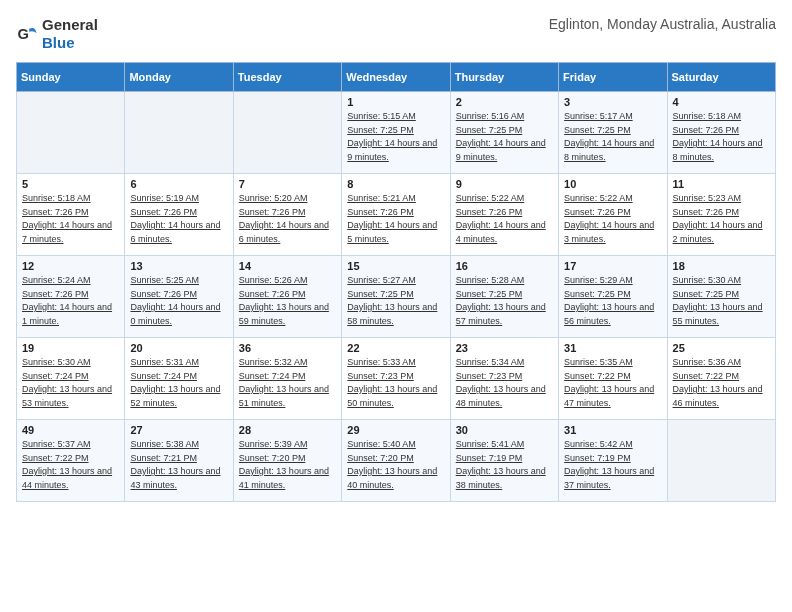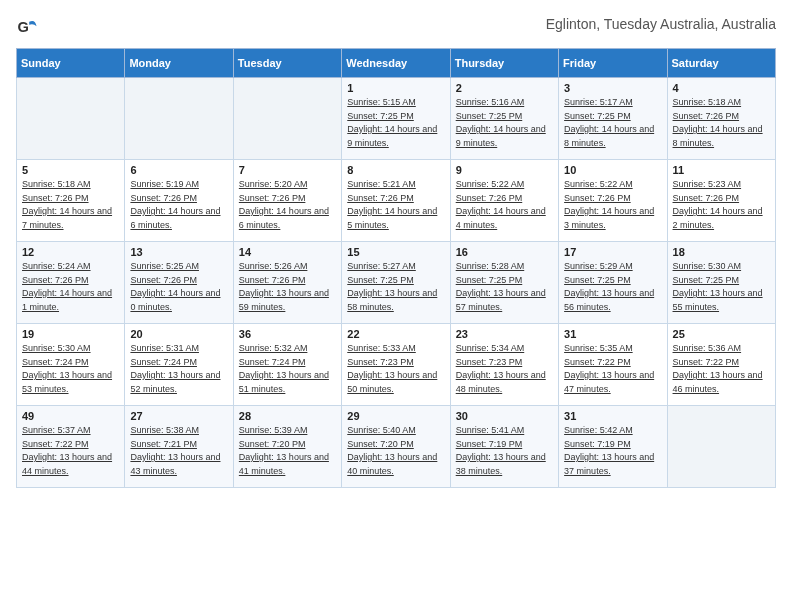--- a/index.html
+++ b/index.html
@@ -91,23 +91,29 @@
 </head>
 <body>
 
 <div class="container">
   <div class="header">
     <div class="logo">
       <svg class="logo-icon" viewBox="0 0 30 30" xmlns="http://www.w3.org/2000/svg">
         <text x="2" y="22" font-size="20" fill="#333" font-weight="bold">G</text>
         <path d="M18 8 Q26 4 28 14 Q24 10 18 12 Z" fill="#2979c5"></path>
       </svg>
+      <div>
+        <div>
+          <span style="font-size:15px;font-weight:bold;color:#333;">General</span><br>
+          <span style="font-size:15px;font-weight:bold;color:#1a6cb5;">Blue</span>
+        </div>
+      </div>
     </div>
     <div class="title-block">
-      <div class="calendar-subtitle">Eglinton, Tuesday Australia, Australia</div>
+      <div class="calendar-subtitle">Eglinton, Monday Australia, Australia</div>
     </div>
   </div>
 
   <table>
     <thead>
       <tr>
       <th>Sunday</th>
           <th>Monday</th>
           <th>Tuesday</th>
           <th>Wednesday</th>

